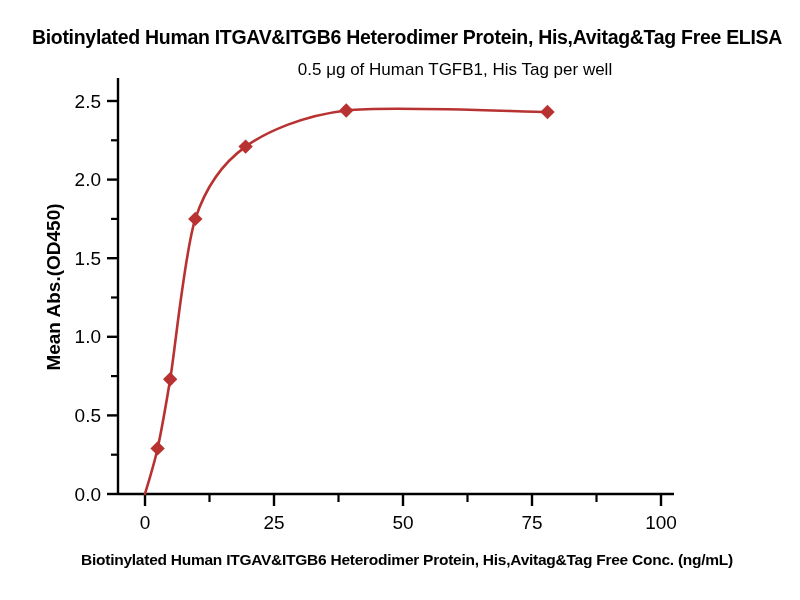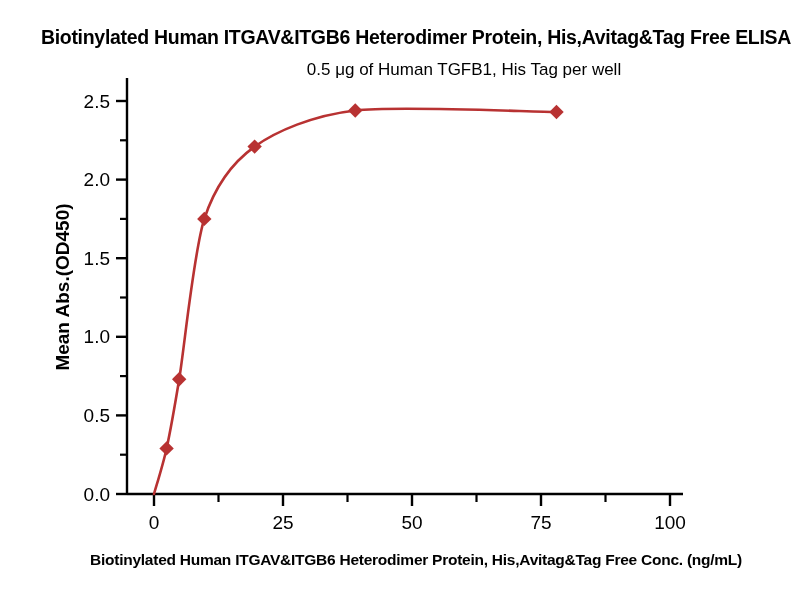--- a/index.html
+++ b/index.html
@@ -5,21 +5,21 @@
   html,body{margin:0;padding:0;}
   body{
     width:800px;height:600px;
     background:#ffffff;
     font-family:"Liberation Sans", sans-serif;
     color:#000000;
     overflow:hidden;
     position:relative;
   }
   #figure{
-    position:absolute;left:16px;top:0;width:635px;height:600px;
+    position:absolute;left:7px;top:0;width:635px;height:600px;
   }
   .title-main{
     position:absolute;top:26px;left:0;width:800px;
     text-align:center;
     font-size:19.5px;font-weight:bold;
     letter-spacing:-0.3px;
     white-space:nowrap;
   }
   .title-sub{
     position:absolute;top:60px;left:0;width:800px;

